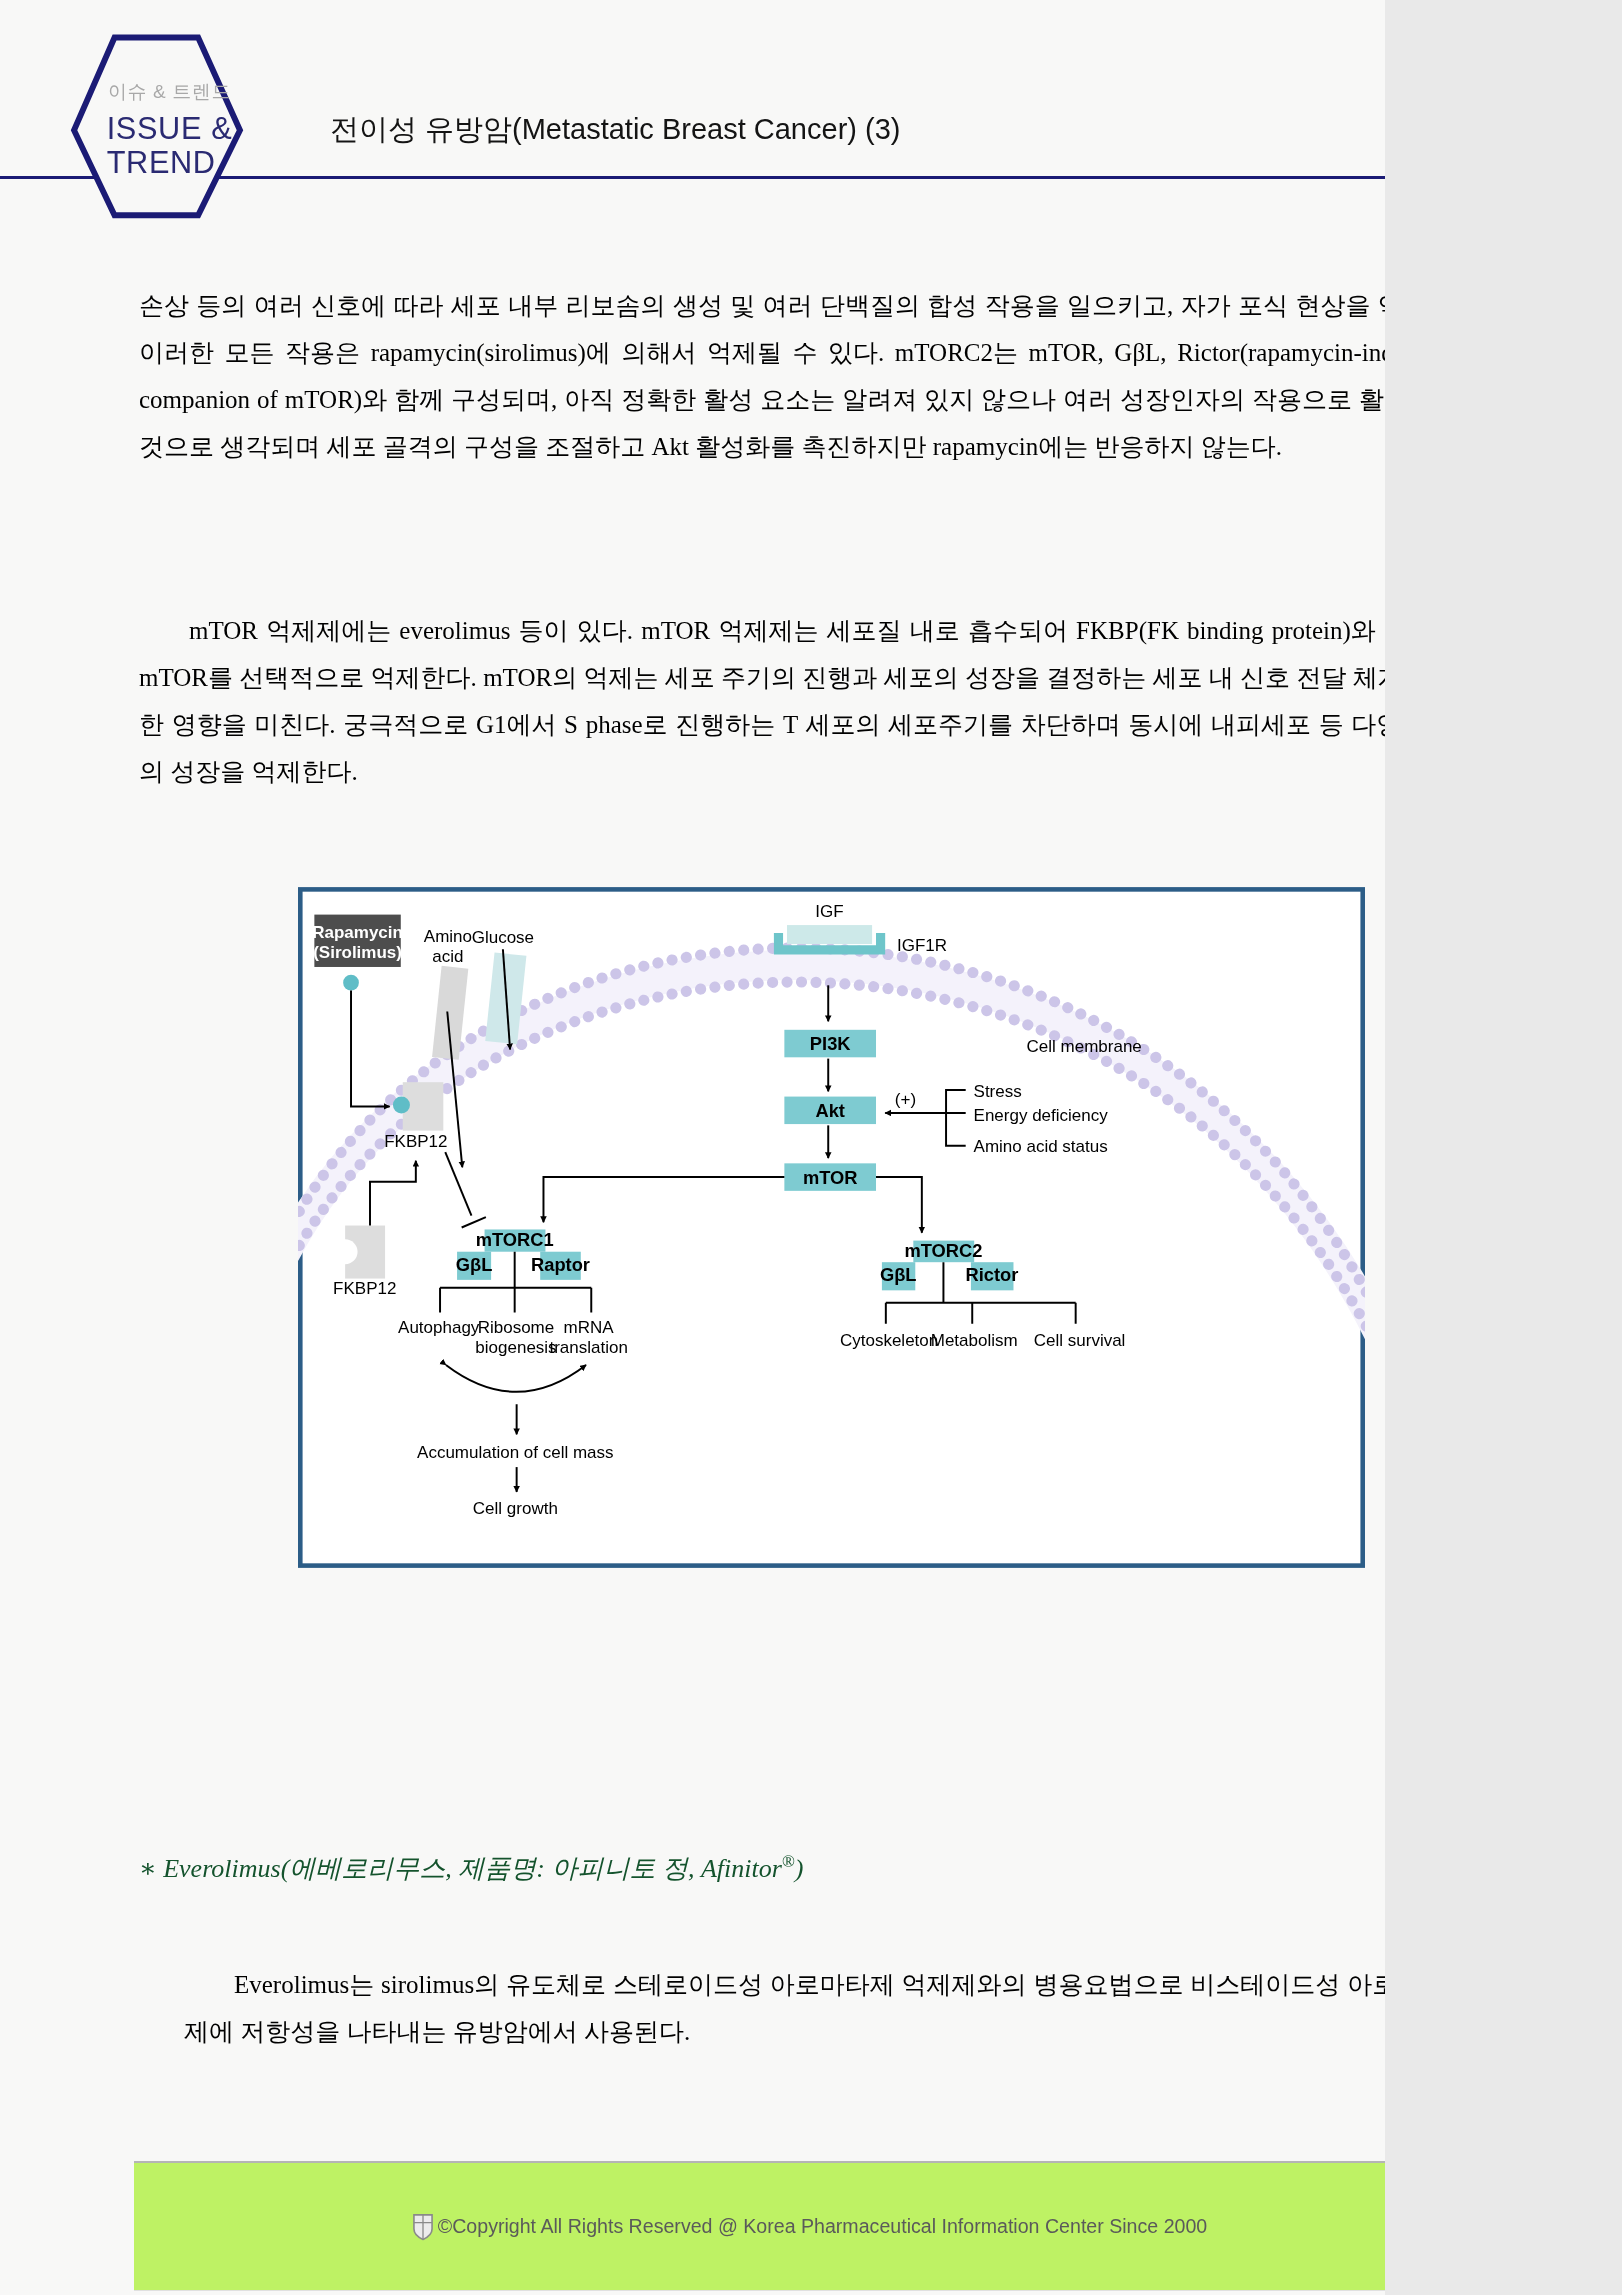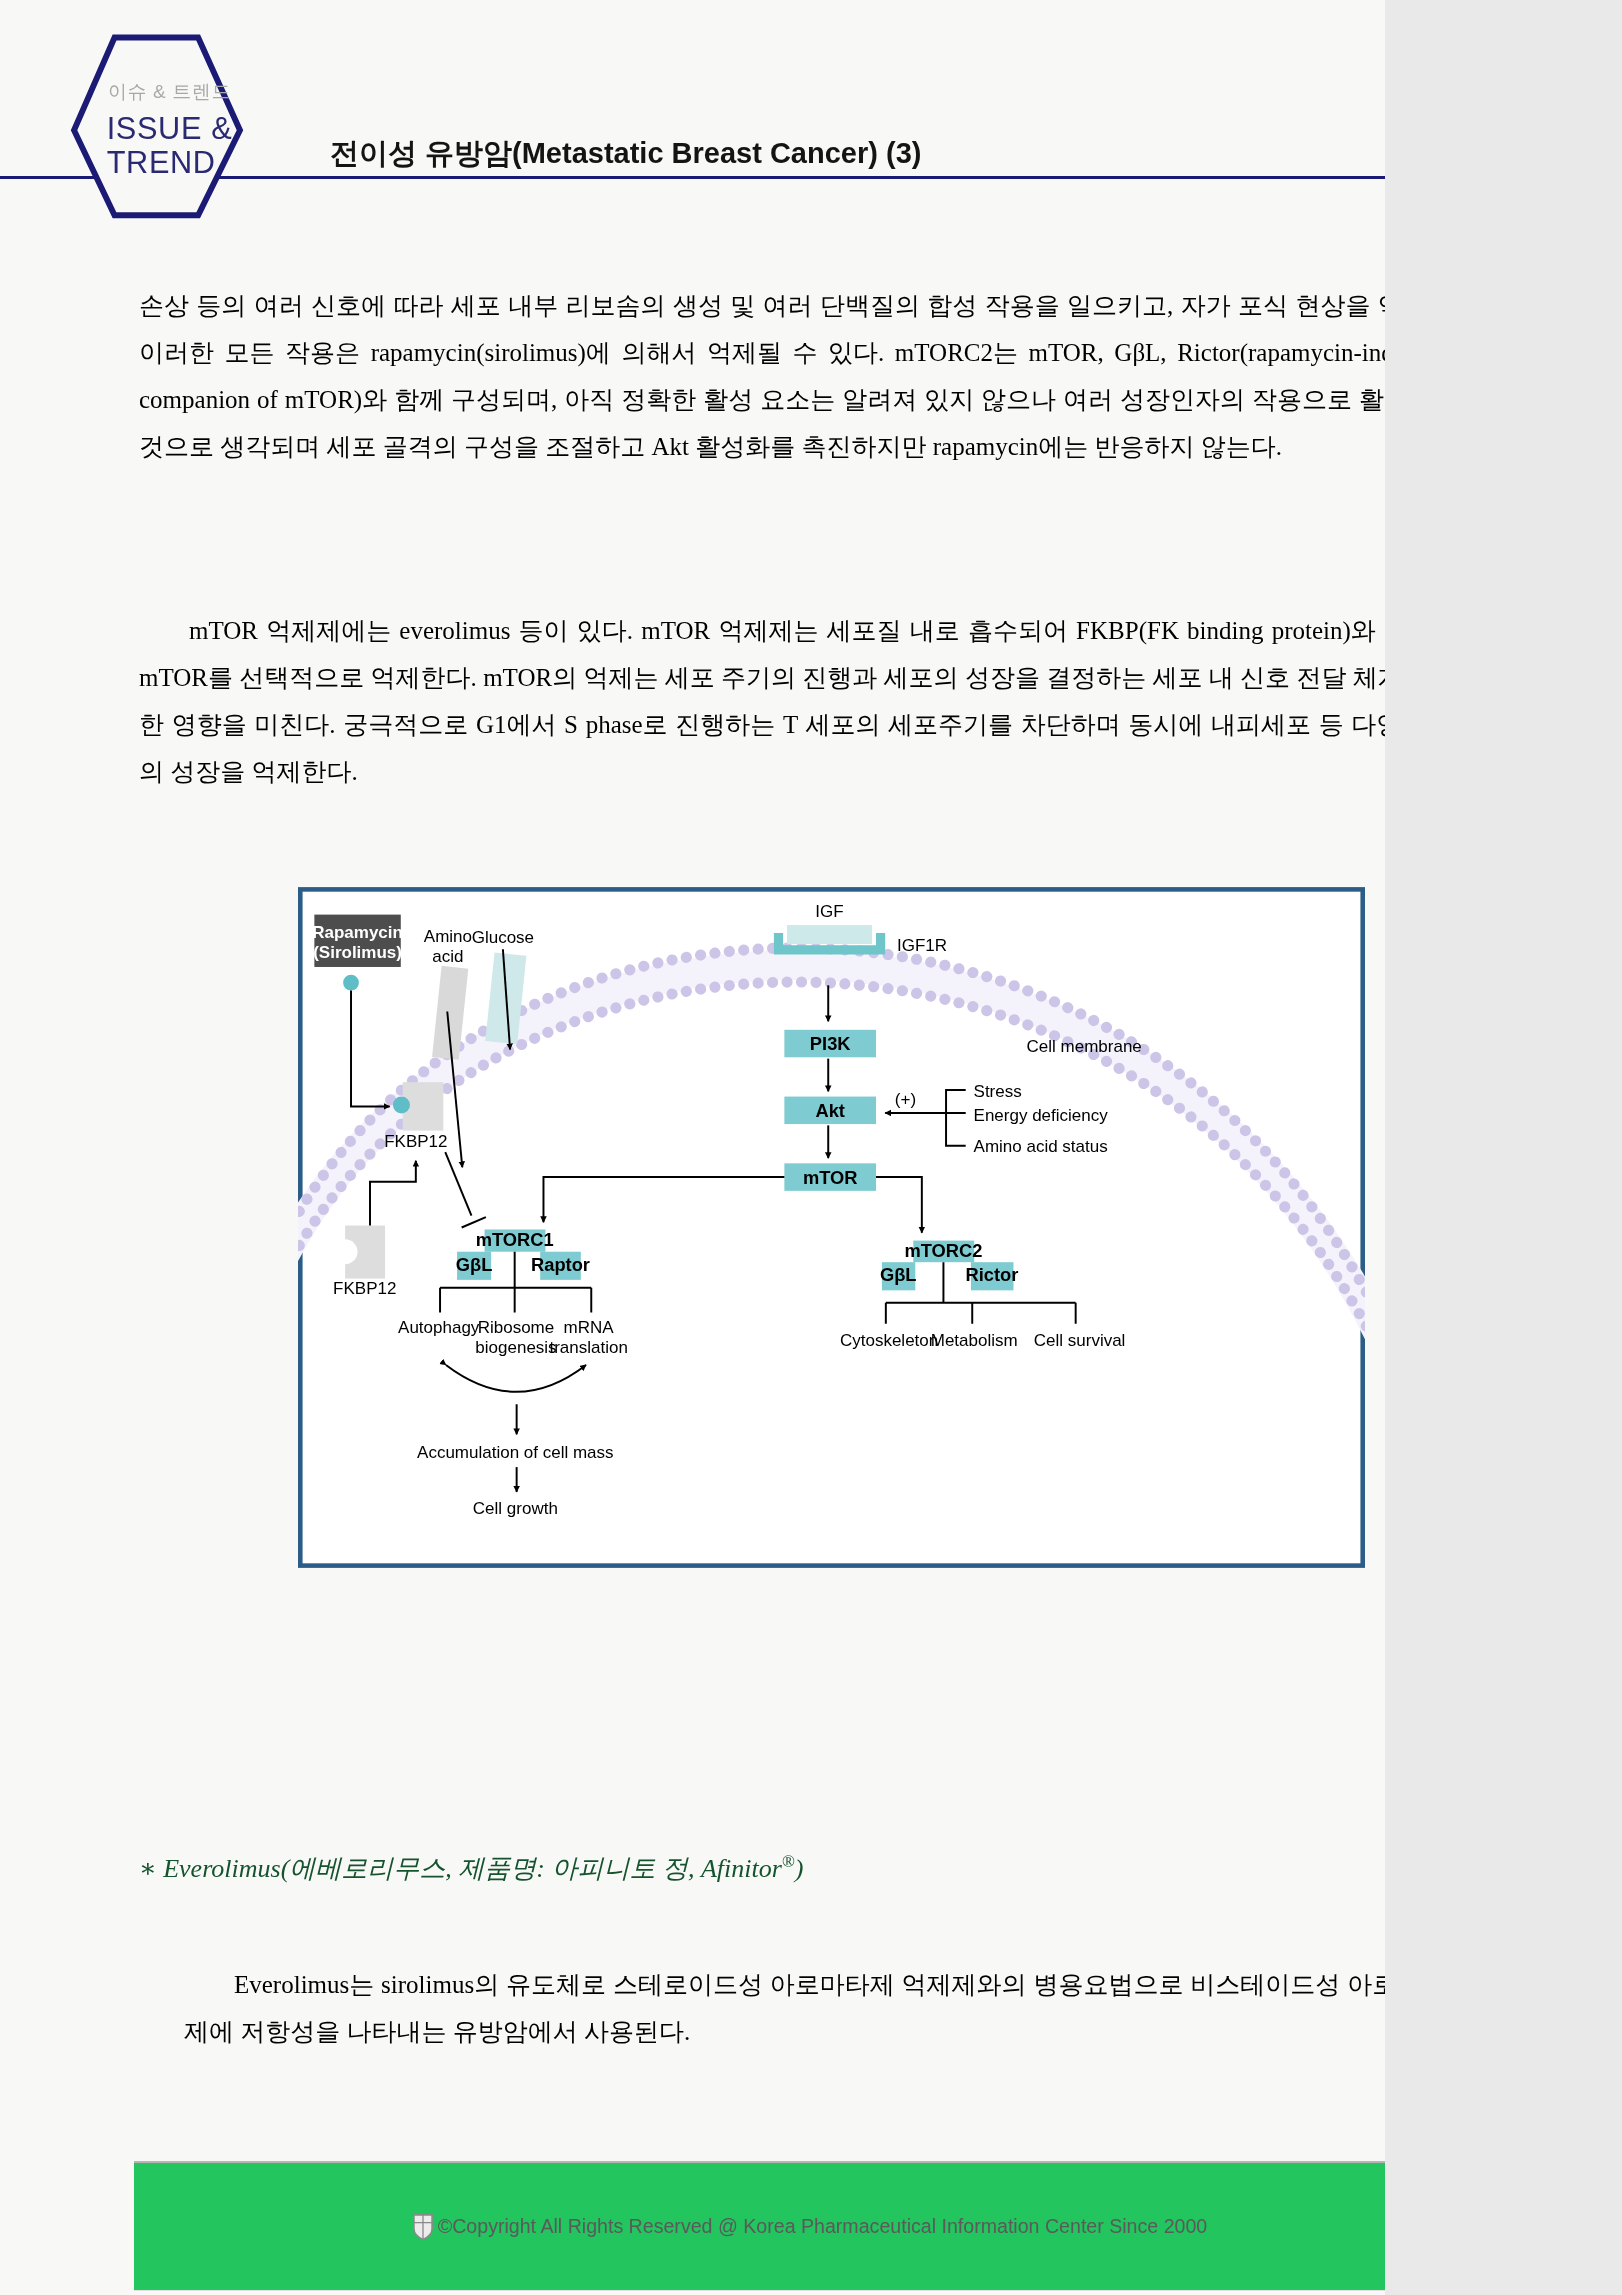--- a/index.html
+++ b/index.html
@@ -5,21 +5,21 @@
   html,body{margin:0;padding:0;background:#e9e9e9;}
   .page{position:relative;width:1385px;height:2295px;background:#f8f8f7;overflow:hidden;
         font-family:"Liberation Serif","DejaVu Serif",serif;color:#111;}
 
   
   .hdr-line{position:absolute;left:0;top:176px;width:1606px;height:3.3px;background:#1b1b75;}
   .logo-svg{position:absolute;left:62px;top:29.4px;}
   .logo-kr{font-family:"Liberation Sans","DejaVu Sans",sans-serif;font-size:29px;fill:#a8a8a8;letter-spacing:1px;}
   .logo-en{font-family:"Liberation Sans","DejaVu Sans",sans-serif;font-size:47px;fill:#2a2a72;letter-spacing:1px;}
   .page-title{position:absolute;left:330px;top:110px;font-family:"Liberation Sans","DejaVu Sans",sans-serif;
-              font-size:29px;font-weight:700;color:#141414;white-space:nowrap;margin-top:24px;}
+              font-size:29px;font-weight:400;color:#141414;white-space:nowrap;}
   .badge-svg{position:absolute;left:1447px;top:128px;}
   .badge-txt{font-family:"Liberation Sans","DejaVu Sans",sans-serif;font-size:45px;font-weight:bold;fill:#b5dbe7;}
 
   
   .para{position:absolute;left:139px;width:1345px;font-size:25px;line-height:47px;
         text-align:justify;text-justify:inter-word;color:#000;}
   .para.indent{text-indent:50px;}
   #para1{top:257px;}
   #para2{top:582px;}
   #para3{top:1936px;margin-left:45px;}
@@ -30,21 +30,21 @@
   .dg-box-txt{font-family:"Liberation Sans","DejaVu Sans",sans-serif;font-size:28px;font-weight:600;fill:#000;}
   .dg-wbox-txt{font-family:"Liberation Sans","DejaVu Sans",sans-serif;font-size:26px;font-weight:bold;fill:#fff;}
   .caption{position:absolute;left:298px;top:1675px;width:1067px;text-align:center;
            font-family:"Liberation Sans","DejaVu Sans",sans-serif;font-size:27.5px;font-weight:bold;color:#000;}
 
   
   .ever-head{position:absolute;left:139px;top:1851px;font-size:26px;color:#14532d;white-space:nowrap;font-style:italic;}
   .ever-head .sup{font-size:17px;vertical-align:super;}
 
   
-  .footer{position:absolute;left:134px;top:2161px;width:1351px;height:127px;background:#22c55e;
+  .footer{position:absolute;left:134px;top:2161px;width:1351px;height:127px;background:#bef264;
           border-top:2px solid #b5b5b5;border-bottom:0.7px solid #e0e0e0;
           display:flex;align-items:center;justify-content:center;gap:4px;}
   .footer-text{font-family:"Liberation Sans","DejaVu Sans",sans-serif;font-size:19.6px;color:#5a5a5a;}
 </style>
 </head>
 <body>
 
 <div class="page">
 
   <div class="hdr-line"></div>

